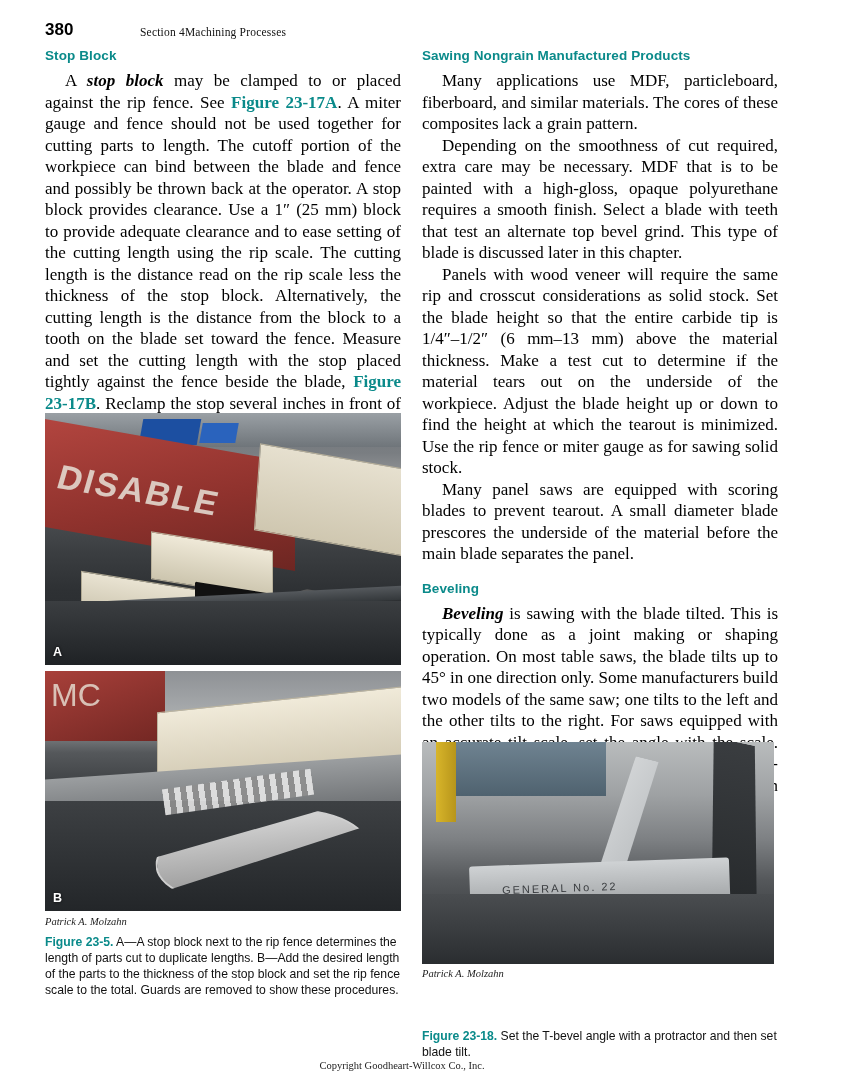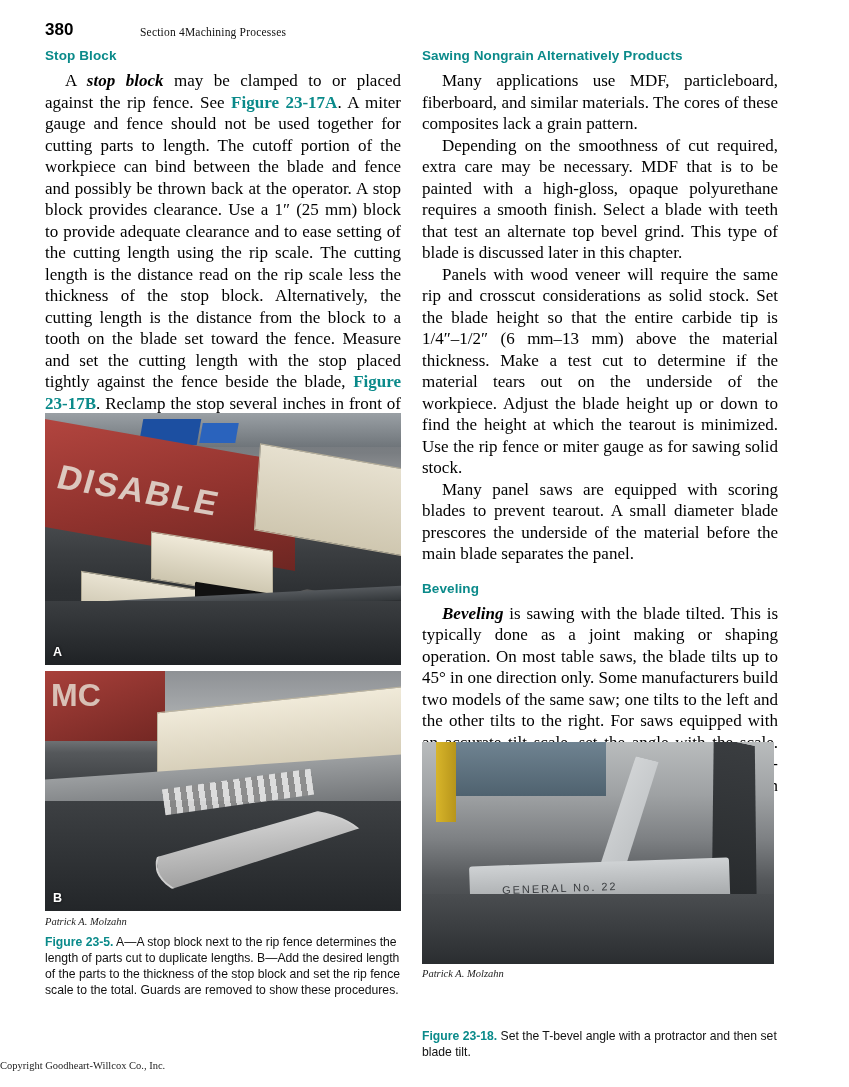--- a/index.html
+++ b/index.html
@@ -190,21 +190,21 @@
   .photoB {
     background: linear-gradient(180deg,#8e9195 0%, #a9acae 18%, #55585b 34%, #3a3d40 50%, #2b2e31 72%, #202326 100%);
   }
   .photoB .redblock {
     position:absolute; left:0; top:0; width:120px; height:70px;
     background: linear-gradient(160deg,#a8403a,#732723);
   }
   .photoB .redletters {
     position:absolute; left:6px; top:6px;
     font-family:"Liberation Sans", sans-serif;
-    font-weight:bold; font-size:32px; color:#e9e3d7; opacity:.8;
+    font-weight:normal; font-size:32px; color:#e9e3d7; opacity:.8;
   }
   .photoB .boardtop {
     position:absolute; left:112px; top:28px; width:250px; height:68px;
     background: linear-gradient(180deg,#f0ead9,#d4ccb6);
     transform: skewY(-6deg);
     border:1px solid #bdb59f;
   }
   .photoB .tablegray {
     position:absolute; left:0; top:96px; width:100%; height:50px;
     background: linear-gradient(180deg,#9b9ea0,#6e7174);
@@ -267,21 +267,21 @@
   .photoC .tabledark {
     position:absolute; left:0; bottom:0; width:100%; height:70px;
     background: linear-gradient(180deg,#4a4d50,#2a2d30);
   }
 
   .copyright {
     position: absolute;
     left: 0;
     right: 45px;
     bottom: 16px;
-    text-align: left;
+    text-align: center;
     font-family: "Liberation Serif", serif;
     font-size: 10.5px;
     color: #222;
   }
 </style>
 </head>
 <body>
 
 <div class="page">
 
@@ -291,21 +291,21 @@
       <span class="sec">Section 4</span><span>Machining Processes</span>
     </div>
   </div>
 
   <div class="col col-left">
     <h2 class="head">Stop Block</h2>
     <p class="body indent"><span>A </span><span class="bolditalic">stop block</span><span> may be clamped to or placed against the rip fence. See </span><span class="figref">Figure 23-17A</span><span>. A miter gauge and fence should not be used together for cutting parts to length. The cutoff portion of the workpiece can bind between the blade and fence and possibly be thrown back at the operator. A stop block provides clearance. Use a 1″ (25 mm) block to provide adequate clearance and to ease setting of the cutting length using the rip scale. The cutting length is the distance read on the rip scale less the thickness of the stop block. Alternatively, the cutting length is the distance from the block to a tooth on the blade set toward the fence. Measure and set the cutting length with the stop placed tightly against the fence beside the blade, </span><span class="figref">Figure 23-17B</span><span>. Reclamp the stop several inches in front of the blade. Guide your work with the miter gauge.</span></p>
   </div>
 
   <div class="col col-right">
-    <h2 class="head">Sawing Nongrain Alternatively Products</h2>
+    <h2 class="head">Sawing Nongrain Manufactured Products</h2>
     <p class="body indent">Many applications use MDF, particleboard, fiberboard, and similar materials. The cores of these composites lack a grain pattern.</p>
     <p class="body indent">Depending on the smoothness of cut required, extra care may be necessary. MDF that is to be painted with a high-gloss, opaque polyurethane requires a smooth finish. Select a blade with teeth that test an alternate top bevel grind. This type of blade is discussed later in this chapter.</p>
     <p class="body indent">Panels with wood veneer will require the same rip and crosscut considerations as solid stock. Set the blade height so that the entire carbide tip is 1/4″–1/2″ (6 mm–13 mm) above the material thickness. Make a test cut to determine if the material tears out on the underside of the workpiece. Adjust the blade height up or down to find the height at which the tearout is minimized. Use the rip fence or miter gauge as for sawing solid stock.</p>
     <p class="body indent">Many panel saws are equipped with scoring blades to prevent tearout. A small diameter blade prescores the underside of the material before the main blade separates the panel.</p>
     <h2 class="head spaced">Beveling</h2>
     <p class="body indent"><span class="bolditalic">Beveling</span><span> is sawing with the blade tilted. This is typically done as a joint making or shaping operation. On most table saws, the blade tilts up to 45° in one direction only. Some manufacturers build two models of the same saw; one tilts to the left and the other tilts to the right. For saws equipped with an accurate tilt scale, set the angle with the scale. Otherwise, the blade angle can be set with a T-bevel, </span><span class="figref">Figure 23-18</span><span>, protractor, or triangle. Plan beveling</span></p>
   </div>
 
   <div class="fig photoA" style="left:45px; top:413px; width:356px; height:252px;">
     <div class="railtop"></div>

